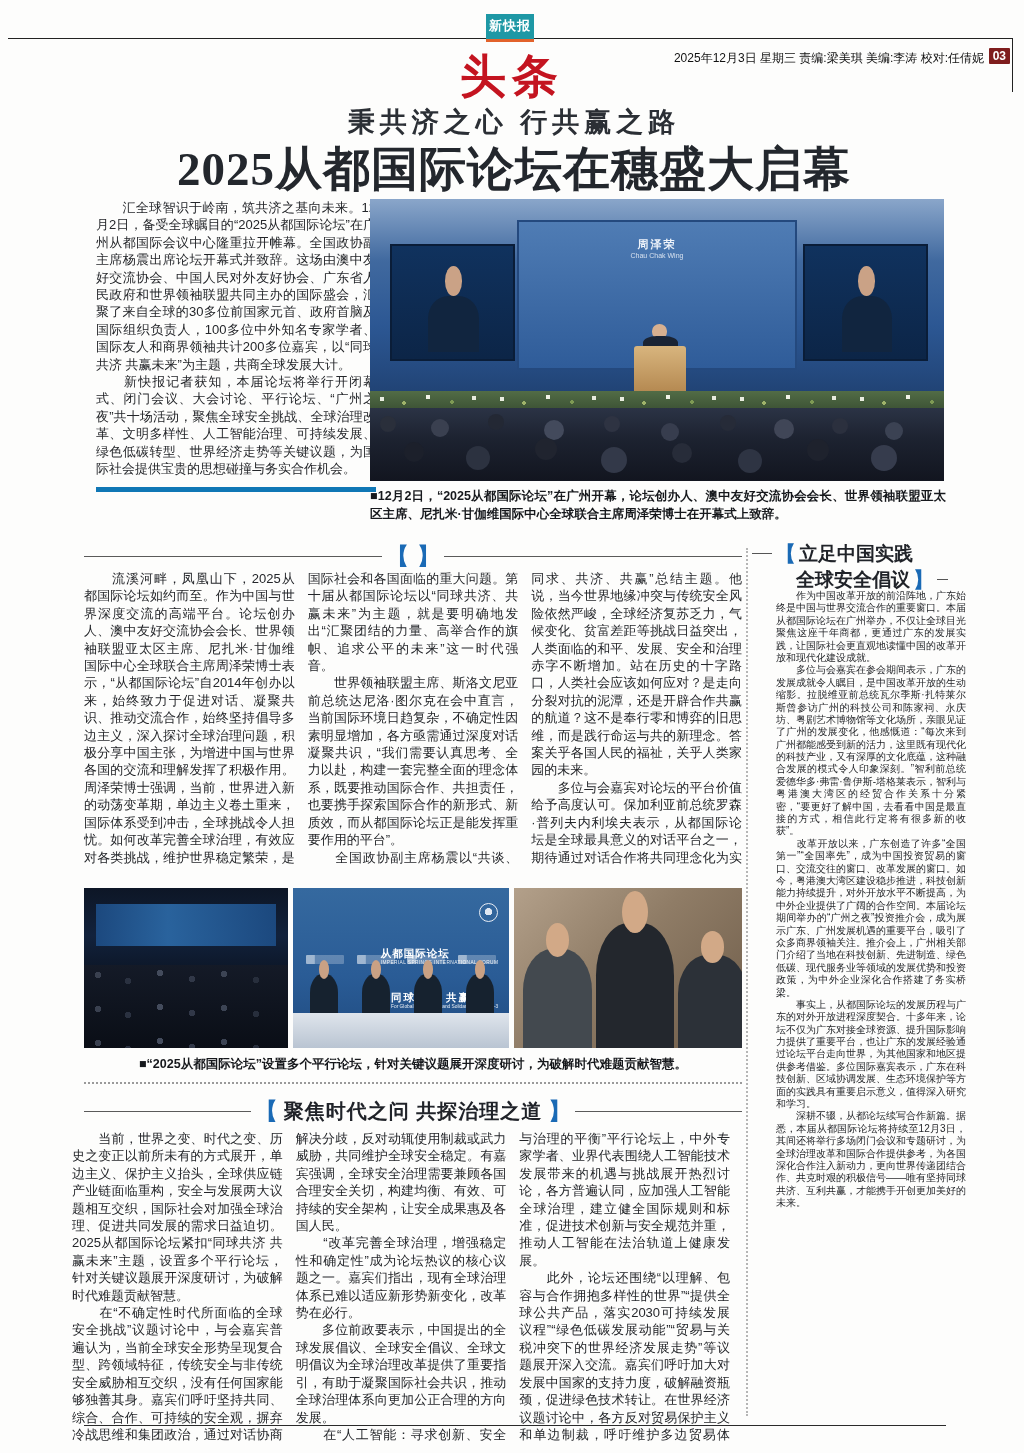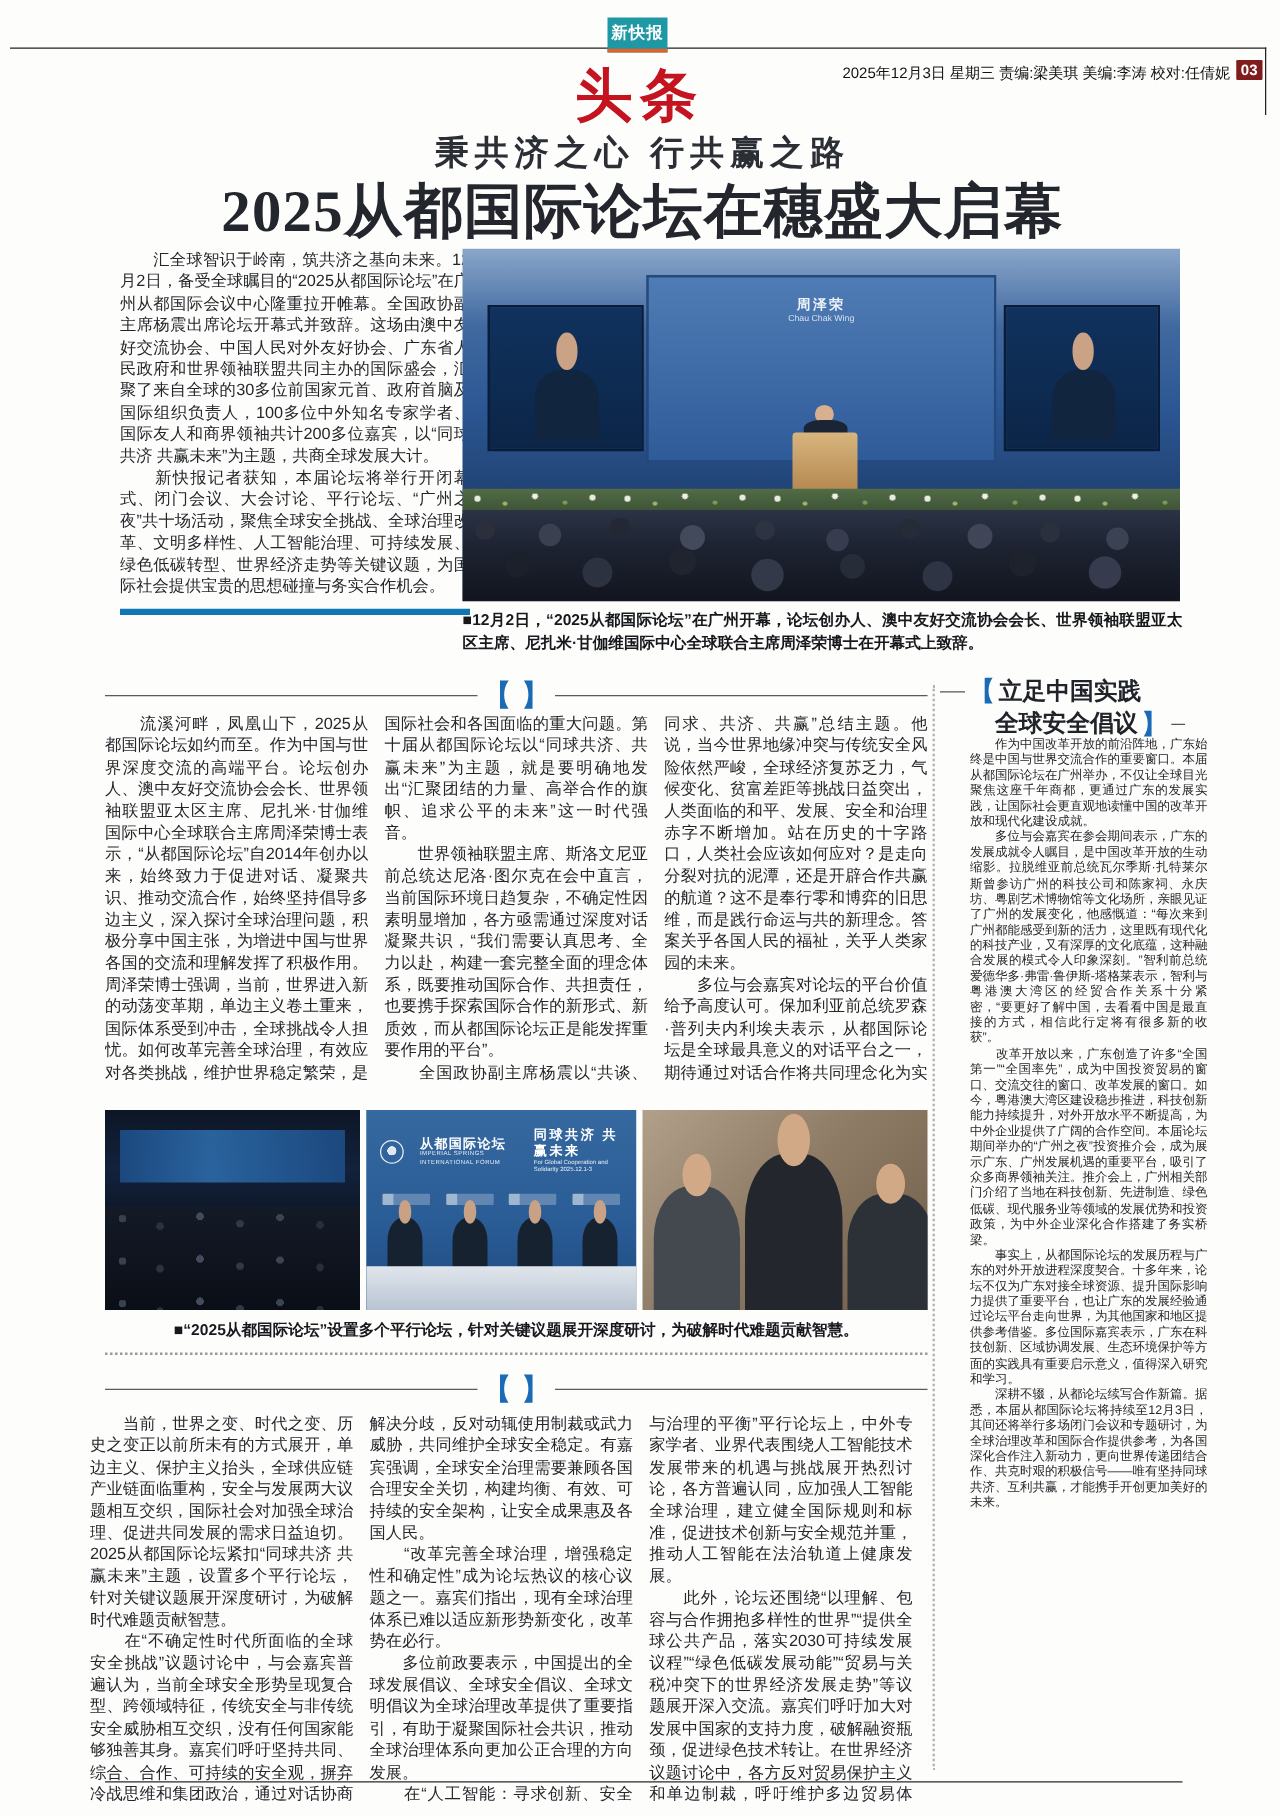--- a/index.html
+++ b/index.html
@@ -86,21 +86,21 @@
     background:
      radial-gradient(circle 5px at 14px 10px,#39404f 60%,transparent 61%),
      radial-gradient(circle 5px at 44px 16px,#2a3140 60%,transparent 61%),
      radial-gradient(circle 5px at 76px 8px,#434b5c 60%,transparent 61%),
      radial-gradient(circle 5px at 108px 14px,#313848 60%,transparent 61%),
      radial-gradient(circle 5px at 140px 9px,#3c4454 60%,transparent 61%),
      radial-gradient(circle 5px at 172px 15px,#272e3c 60%,transparent 61%),
      linear-gradient(180deg,#141a27,#0a0e16);
     background-repeat:repeat;background-size:200px 34px,200px 34px,200px 34px,200px 34px,200px 34px,200px 34px,100% 100%;}
   .ph2{width:218px;background:linear-gradient(180deg,#35699f 0%,#2a5c96 55%,#1f4a7f 100%);color:#fff;}
-  .ph2 .hdr{position:absolute;left:5%;top:9%;width:90%;display:flex;gap:13px;align-items:center;}
+  .ph2 .hdr{position:absolute;left:5%;top:9%;width:90%;display:flex;gap:25px;align-items:flex-end;flex-direction:column;}
   .ph2 .emblem{width:17px;height:17px;border-radius:50%;border:1.5px solid #e8edf5;flex:none;margin-top:1px;
     background:radial-gradient(circle at 50% 45%,#dfe7f2 28%,transparent 30%);}
   .ph2 .f-cn{font-size:10.5px;font-weight:700;letter-spacing:1px;line-height:1.2;}
   .ph2 .f-en{font-size:4.8px;letter-spacing:.4px;opacity:.9;line-height:1.3;}
   .ph2 .s-cn{font-size:10.5px;font-weight:700;letter-spacing:2px;line-height:1.2;}
   .ph2 .s-en{font-size:4.8px;opacity:.9;line-height:1.3;}
   .ph2 .logos{position:absolute;left:6%;top:42%;width:88%;height:9px;display:flex;justify-content:space-between;}
   .ph2 .logos i{display:block;width:20%;height:100%;background:linear-gradient(90deg,rgba(255,255,255,.55) 22%,rgba(255,255,255,.25) 24%);border-radius:1px;}
   .ph2 .tbl{position:absolute;left:0;bottom:0;width:100%;height:22%;background:linear-gradient(180deg,#dfe5ec,#b9c4d2);}
   .ph2 .pan{position:absolute;bottom:20%;width:13%;height:26%;border-radius:45% 45% 0 0;background:#16222f;}
@@ -220,20 +220,21 @@
         <i></i>
       </div>
   </div>
 </div>
 <div class="abs strip-caption">■“2025从都国际论坛”设置多个平行论坛，针对关键议题展开深度研讨，为破解时代难题贡献智慧。</div>
 <div class="abs dot-rule"></div>
 
 <div class="abs sec-head sec2-head">
   <span class="line"></span>
   <span class="bracket">【</span>
+  <span class="sec-title">聚焦时代之问 共探治理之道</span>
   <span class="bracket">】</span>
   <span class="line"></span>
 </div>
 <div class="abs sec2-cols cols3 cjk">　　当前，世界之变、时代之变、历史之变正以前所未有的方式展开，单边主义、保护主义抬头，全球供应链产业链面临重构，安全与发展两大议题相互交织，国际社会对加强全球治理、促进共同发展的需求日益迫切。2025从都国际论坛紧扣“同球共济 共赢未来”主题，设置多个平行论坛，针对关键议题展开深度研讨，为破解时代难题贡献智慧。
 　　在“不确定性时代所面临的全球安全挑战”议题讨论中，与会嘉宾普遍认为，当前全球安全形势呈现复合型、跨领域特征，传统安全与非传统安全威胁相互交织，没有任何国家能够独善其身。嘉宾们呼吁坚持共同、综合、合作、可持续的安全观，摒弃冷战思维和集团政治，通过对话协商解决分歧，反对动辄使用制裁或武力威胁，共同维护全球安全稳定。有嘉宾强调，全球安全治理需要兼顾各国合理安全关切，构建均衡、有效、可持续的安全架构，让安全成果惠及各国人民。
 　　“改革完善全球治理，增强稳定性和确定性”成为论坛热议的核心议题之一。嘉宾们指出，现有全球治理体系已难以适应新形势新变化，改革势在必行。
 　　多位前政要表示，中国提出的全球发展倡议、全球安全倡议、全球文明倡议为全球治理改革提供了重要指引，有助于凝聚国际社会共识，推动全球治理体系向更加公正合理的方向发展。
 　　在“人工智能：寻求创新、安全与治理的平衡”平行论坛上，中外专家学者、业界代表围绕人工智能技术发展带来的机遇与挑战展开热烈讨论，各方普遍认同，应加强人工智能全球治理，建立健全国际规则和标准，促进技术创新与安全规范并重，推动人工智能在法治轨道上健康发展。
 　　此外，论坛还围绕“以理解、包容与合作拥抱多样性的世界”“提供全球公共产品，落实2030可持续发展议程”“绿色低碳发展动能”“贸易与关税冲突下的世界经济发展走势”等议题展开深入交流。嘉宾们呼吁加大对发展中国家的支持力度，破解融资瓶颈，促进绿色技术转让。在世界经济议题讨论中，各方反对贸易保护主义和单边制裁，呼吁维护多边贸易体制，促进全球贸易和投资自由化便利化，共同推动世界经济复苏增长。</div>
 

